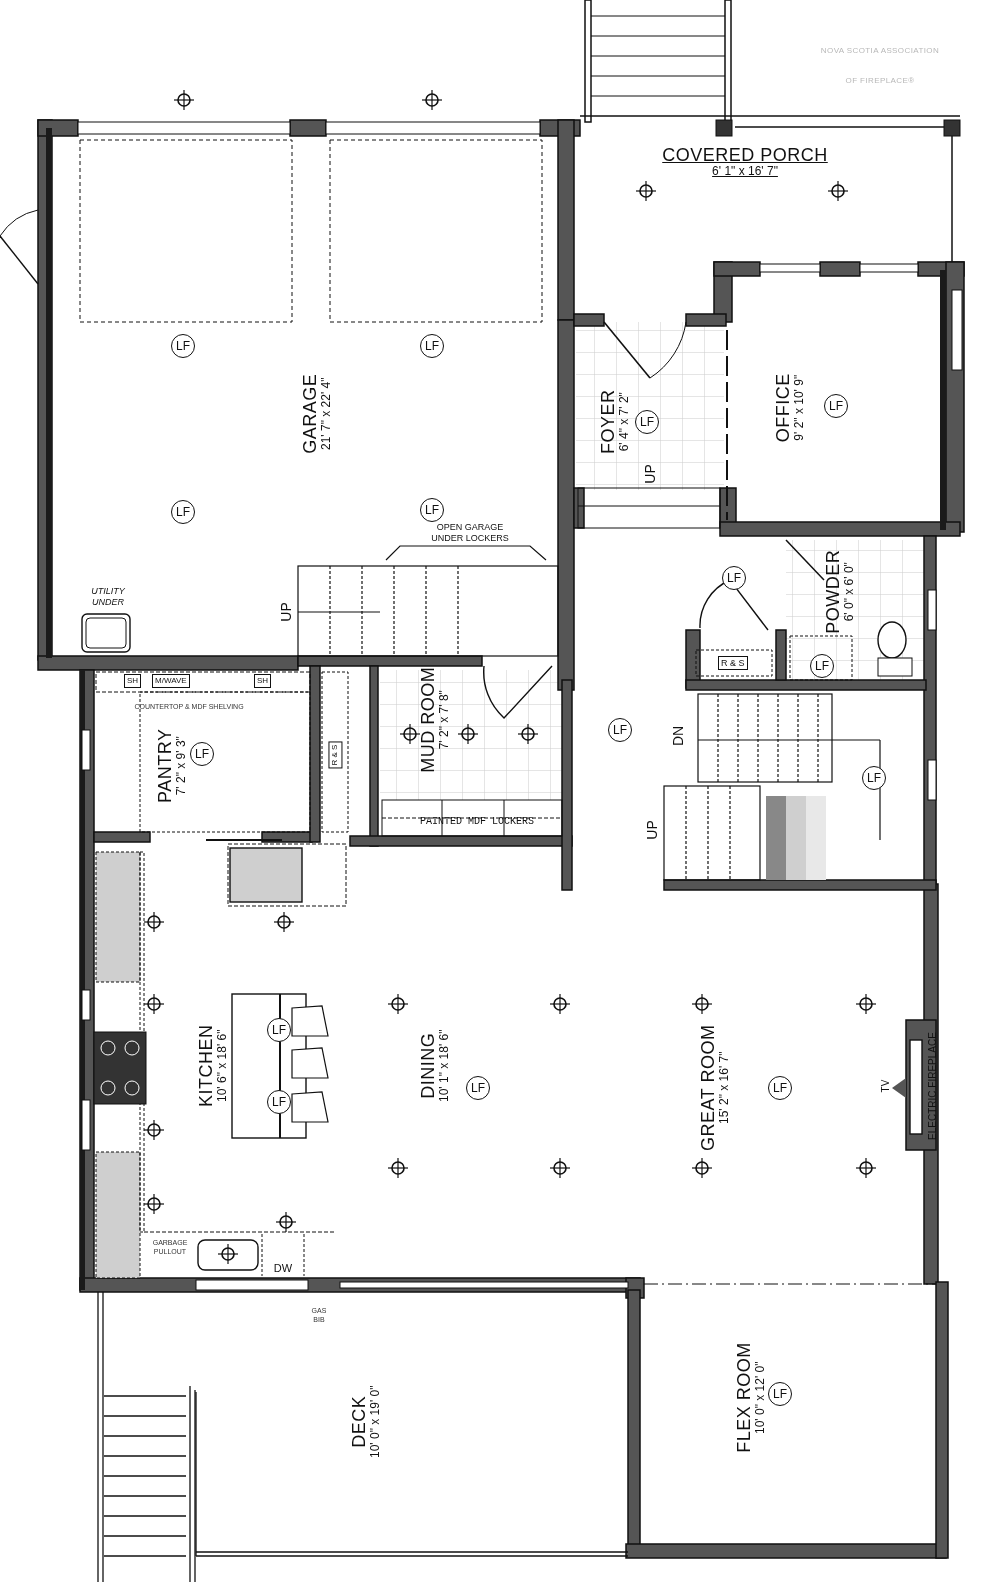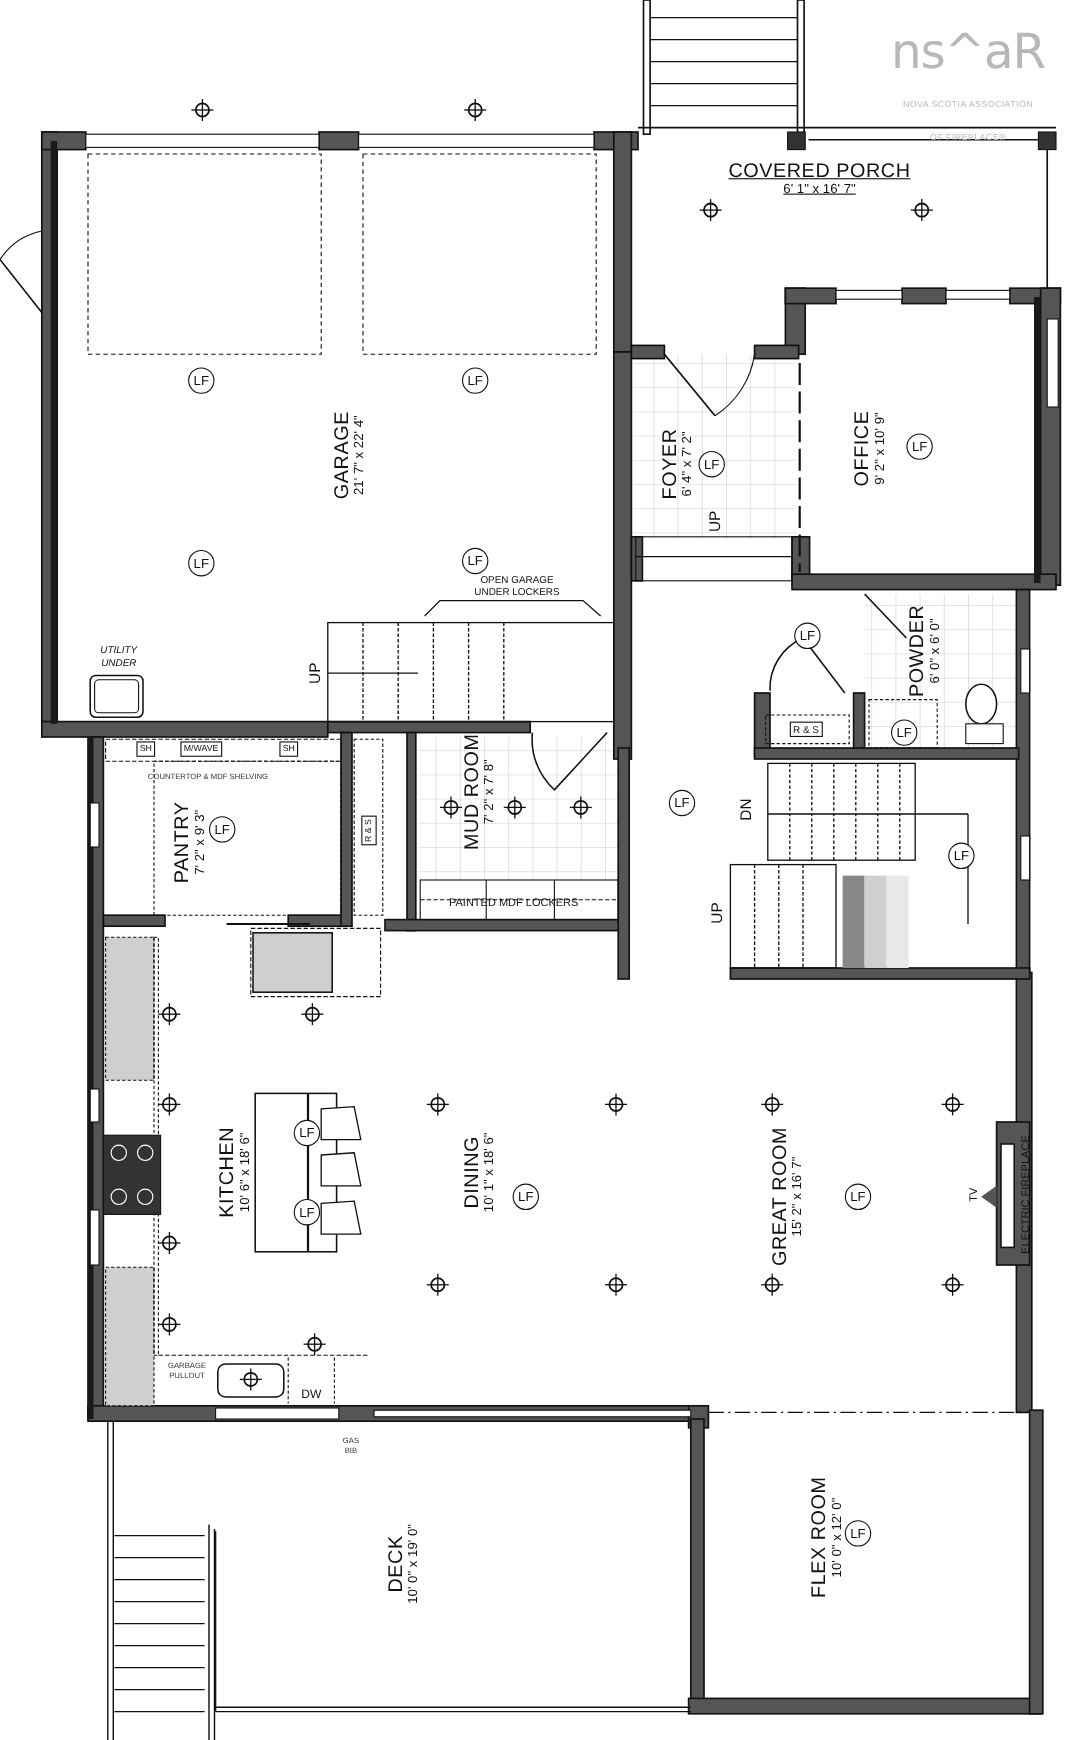--- a/index.html
+++ b/index.html
@@ -270,21 +270,20 @@
     <use href="#light" x="398" y="1168"></use>
       <use href="#light" x="560" y="1168"></use>
       <use href="#light" x="702" y="1168"></use>
       <use href="#light" x="866" y="1168"></use>
     <use href="#light" x="286" y="1222"></use>
       <use href="#light" x="228" y="1254"></use>
   </g>
 </svg>
 
 <div id="logo">
-  <div class="mark">ns^aR</div>
   <div class="sub">NOVA SCOTIA ASSOCIATION</div>
   <div class="sub">OF FIREPLACE®</div>
 </div>
 
 <div class="lbl" style="left:640px;top:146px;width:210px;text-decoration:underline;">
   <span class="nm">COVERED PORCH</span>
   <span class="dm">6' 1" x 16' 7"</span>
 </div>
 
 <div class="lbl rot" style="left:252px;top:398px;width:130px;">
@@ -343,27 +342,27 @@
 </div>
 
 <div class="small" style="left:420px;top:522px;width:100px;">
   <span>OPEN GARAGE</span><br>
   <span>UNDER LOCKERS</span>
 </div>
 <div class="small" style="left:80px;top:586px;width:56px;font-style:italic;">
   <span>UTILITY</span><br>
   <span>UNDER</span>
 </div>
-<div class="boxlbl" style="left:164px;top:674px;font-size:8px;">M/WAVE</div>
+<div class="boxlbl" style="left:152px;top:674px;font-size:8px;">M/WAVE</div>
 <div class="boxlbl" style="left:124px;top:674px;font-size:8px;">SH</div>
 <div class="boxlbl" style="left:254px;top:674px;font-size:8px;">SH</div>
 <div class="tiny" style="left:124px;top:702px;width:130px;">COUNTERTOP &amp; MDF SHELVING</div>
 <div class="boxlbl rot" style="left:322px;top:748px;font-size:8px;">R &amp; S</div>
 <div class="boxlbl" style="left:718px;top:656px;font-size:9px;">R &amp; S</div>
-<div class="small" style="left:392px;top:816px;width:150px;font-size:10px;">PAINTED MDF LOCKERS</div>
+<div class="small" style="left:402px;top:816px;width:150px;font-size:10px;font-family:Liberation Mono, monospace;">PAINTED MDF LOCKERS</div>
 <div class="tiny" style="left:148px;top:1238px;width:44px;">
   <span>GARBAGE</span><br>
   <span>PULLOUT</span>
 </div>
 <div class="small" style="left:268px;top:1262px;width:30px;font-size:11px;">DW</div>
 <div class="tiny" style="left:304px;top:1306px;width:30px;">
   <span>GAS</span><br>
   <span>BIB</span>
 </div>
 <div class="small rot" style="left:878px;top:1080px;width:110px;font-size:10px;">ELECTRIC FIREPLACE</div>

